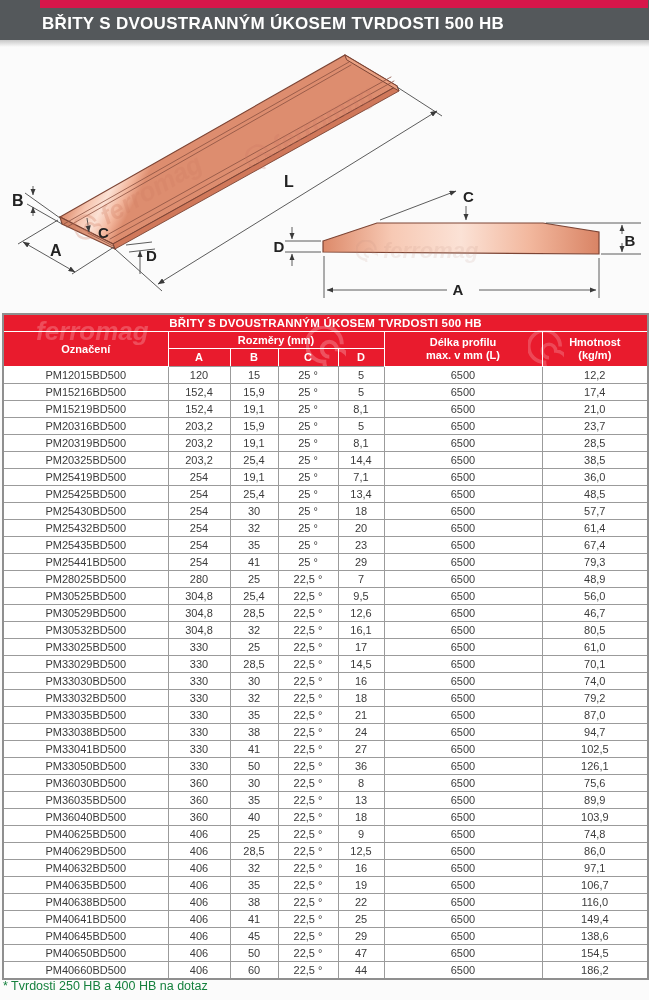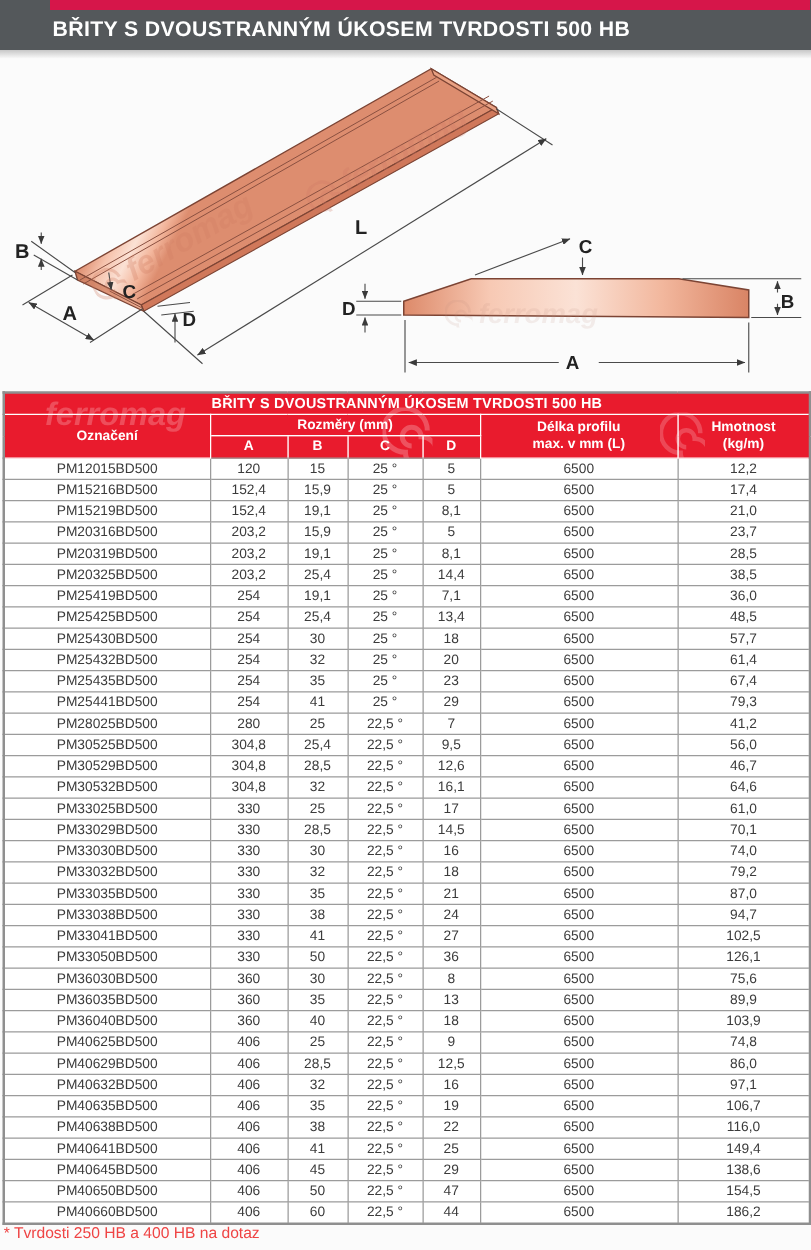--- a/index.html
+++ b/index.html
@@ -20,21 +20,21 @@
   
   .wm{position:absolute;display:flex;align-items:center;gap:5px;font:italic 700 26px "Liberation Sans",sans-serif;pointer-events:none;white-space:nowrap;}
 
   
   table.spec{position:absolute;top:313px;left:2px;width:645px;border-collapse:collapse;table-layout:fixed;background:#fff;border:2px solid #8f8f8f;font-size:11px;color:#3b3b3b;}
   table.spec th{background:#e91b2d;color:#fff;font-weight:bold;border:1px solid #fff;padding:0;line-height:13px;}
   th.band{height:16px;font-size:11.5px;letter-spacing:.2px;}
   tr.h2 th{height:16px;}
   tr.h3 th{height:17px;border-bottom:1px solid #9b9b9b;}
   table.spec td{border:1px solid #9b9b9b;text-align:center;height:16px;padding:0;line-height:15px;background:#fff;}
-  .note{position:absolute;top:979px;left:3px;margin:0;font-size:12.5px;color:#ef4444;}
+  .note{position:absolute;top:979px;left:3px;margin:0;font-size:12.5px;color:#15803d;}
 </style>
 </head>
 <body>
 
 <div class="page">
 
   <header class="topbar">
     <div class="accent-strip"></div>
     <h1>BŘITY S DVOUSTRANNÝM ÚKOSEM TVRDOSTI 500 HB</h1>
   </header>
@@ -289,21 +289,21 @@
           <td>6500</td>
           <td>79,3</td>
         </tr>
         <tr>
           <td>PM28025BD500</td>
           <td>280</td>
           <td>25</td>
           <td>22,5 °</td>
           <td>7</td>
           <td>6500</td>
-          <td>41,2</td>
+          <td>48,9</td>
         </tr>
         <tr>
           <td>PM30525BD500</td>
           <td>304,8</td>
           <td>25,4</td>
           <td>22,5 °</td>
           <td>9,5</td>
           <td>6500</td>
           <td>56,0</td>
         </tr>
@@ -316,21 +316,21 @@
           <td>6500</td>
           <td>46,7</td>
         </tr>
         <tr>
           <td>PM30532BD500</td>
           <td>304,8</td>
           <td>32</td>
           <td>22,5 °</td>
           <td>16,1</td>
           <td>6500</td>
-          <td>64,6</td>
+          <td>80,5</td>
         </tr>
         <tr>
           <td>PM33025BD500</td>
           <td>330</td>
           <td>25</td>
           <td>22,5 °</td>
           <td>17</td>
           <td>6500</td>
           <td>61,0</td>
         </tr>

